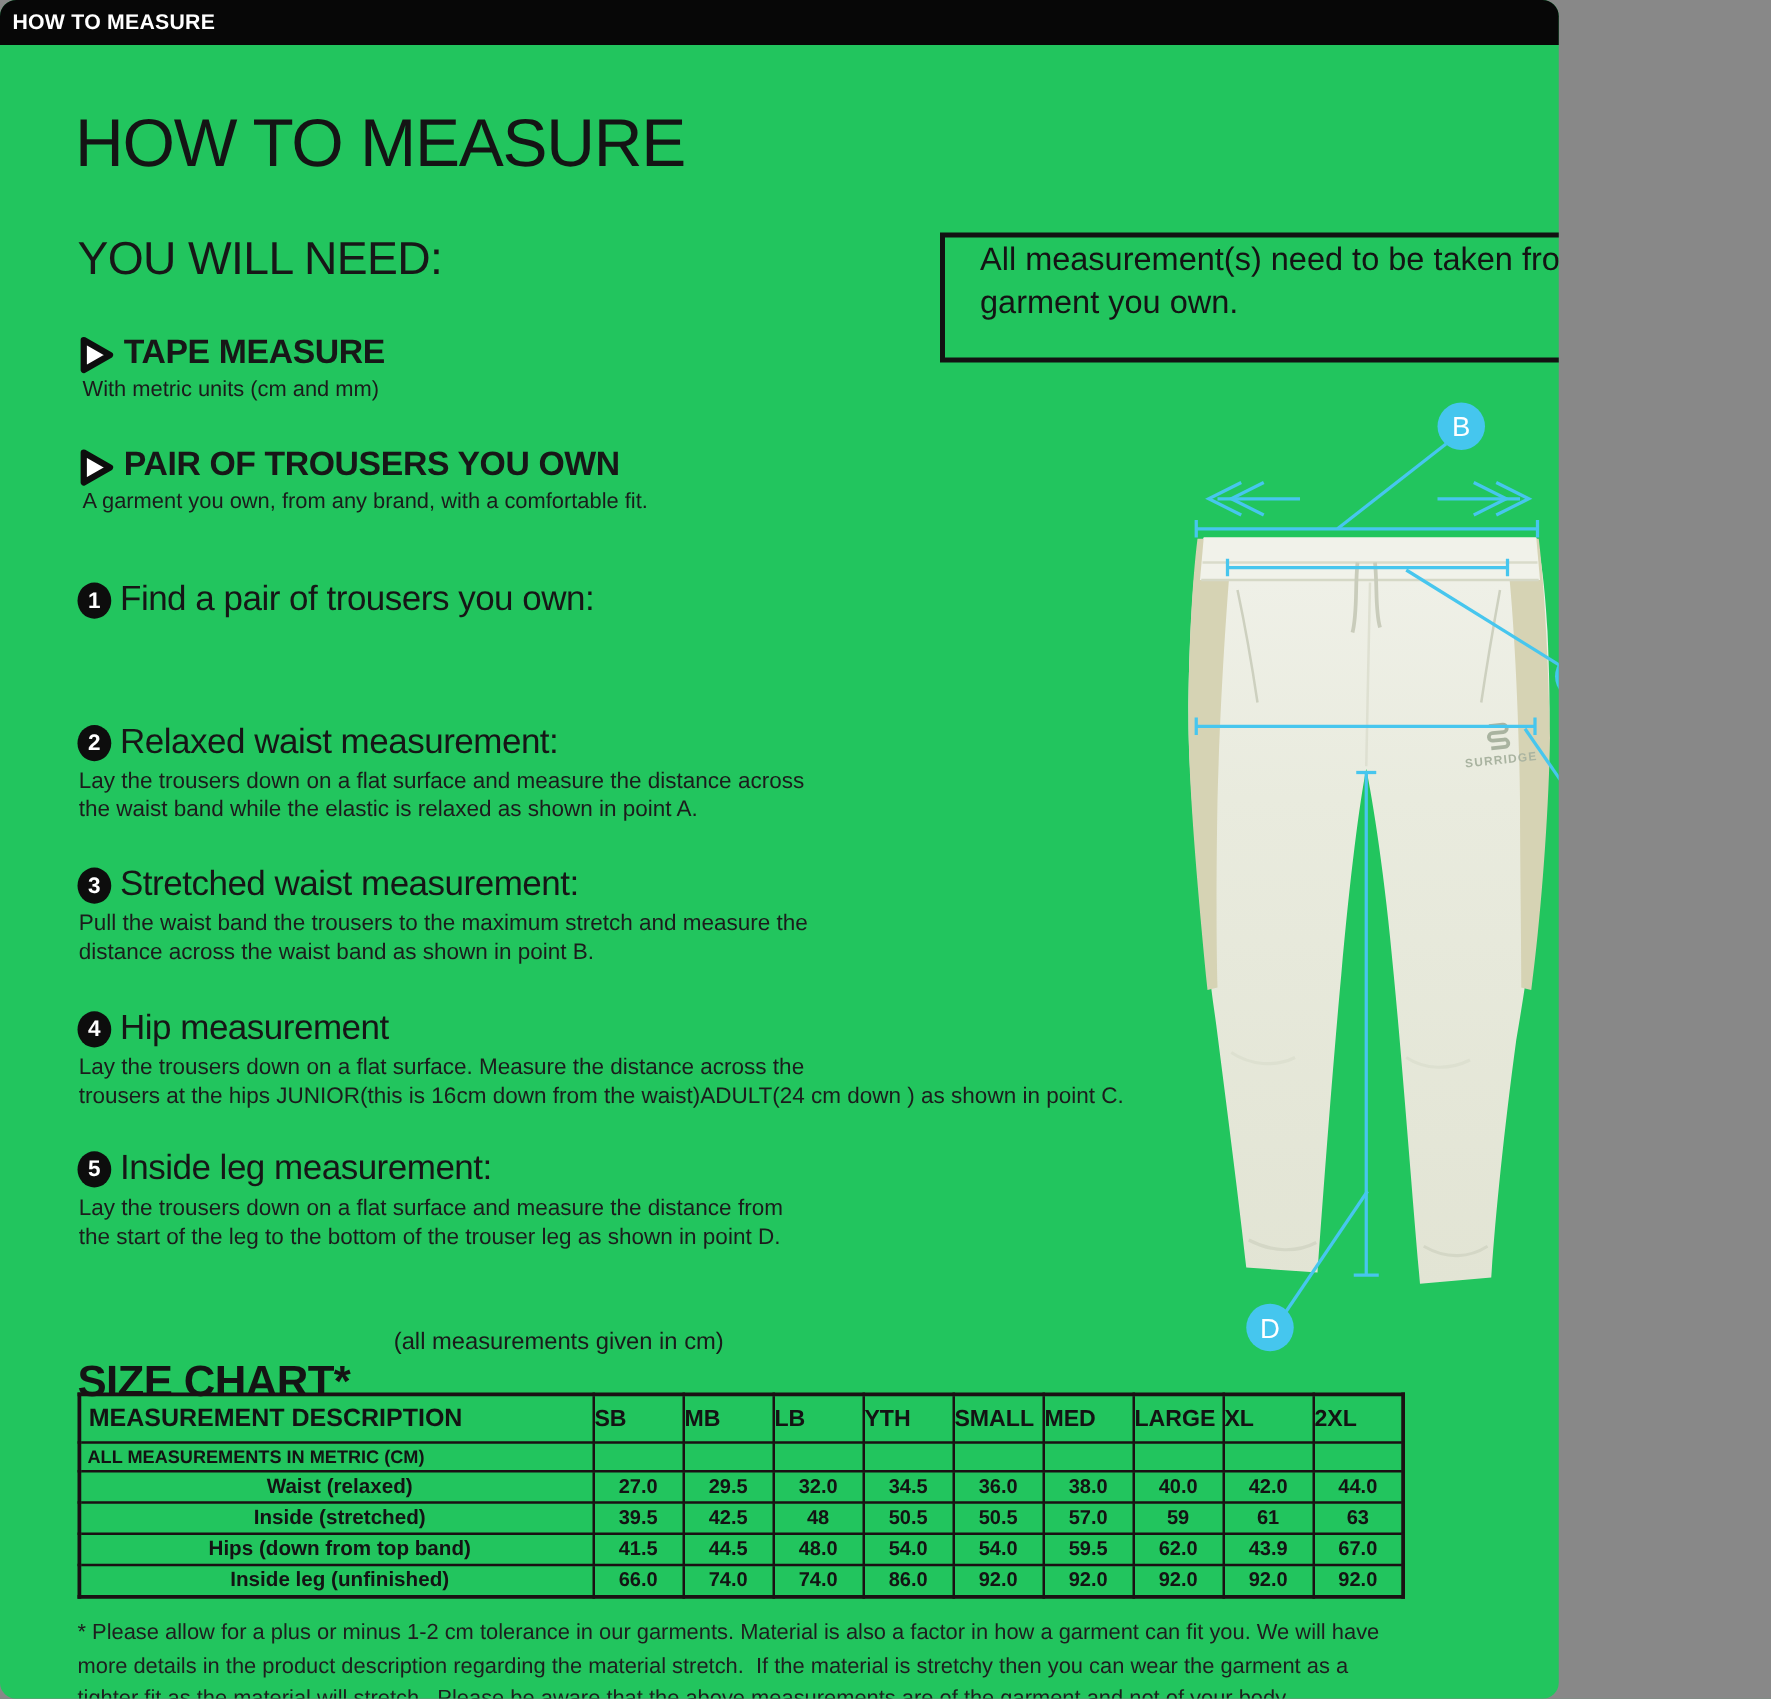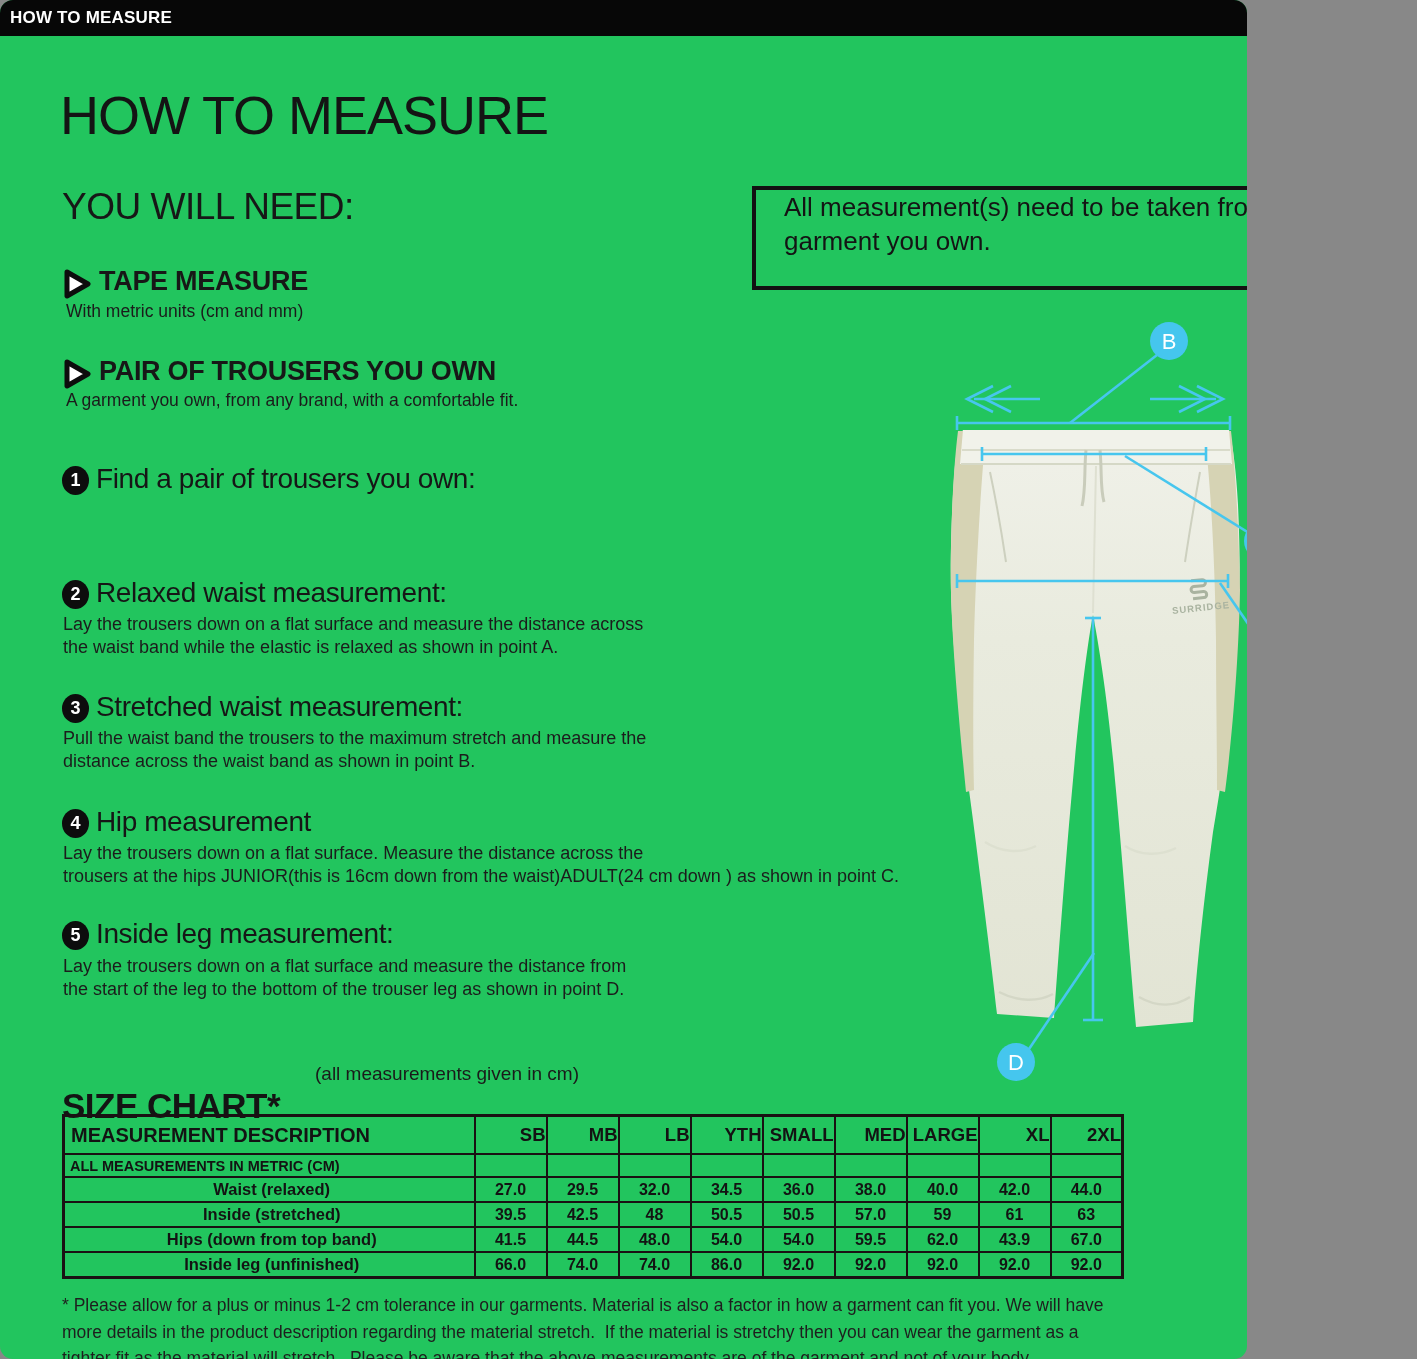--- a/index.html
+++ b/index.html
@@ -31,21 +31,21 @@
             display:flex;align-items:flex-start;padding-left:12px;}
   .note-text{font-size:26px;line-height:34px;color:#141414;white-space:pre;margin-left:16px;}
 
   
   .sc-heading{position:absolute;left:62px;top:1042px;font-size:35px;font-weight:700;letter-spacing:-.5px;color:#141414;margin-top:44px;}
   .sc-sub{position:absolute;left:315px;top:1063px;font-size:19px;color:#1a1a1a;}
 
   table.size-chart{position:absolute;left:62px;top:1114px;border-collapse:collapse;table-layout:fixed;
                    border:3px solid #1a1113;}
   table.size-chart td,table.size-chart th{border:2px solid #1a1113;padding:0;overflow:hidden;}
-  .sc-colhead{font-size:18.5px;font-weight:bold;text-align:right;height:36px;color:#131313;}
+  .sc-colhead{font-size:18.5px;font-weight:bold;text-align:left;height:36px;color:#131313;}
   .sc-deschead{font-size:20px;font-weight:bold;text-align:left;padding-left:6px !important;color:#131313;}
   .sc-unit{font-size:14.5px;font-weight:bold;text-align:left;padding-left:5px !important;height:21px;color:#131313;}
   .sc-label{font-size:16.5px;font-weight:bold;text-align:center;padding-left:5px !important;height:23px;color:#131313;}
   .sc-val{font-size:16px;font-weight:600;text-align:center;height:23px;color:#131313;}
 
   .footnote{position:absolute;left:62px;top:1292px;font-size:17.5px;line-height:26.5px;color:#1e1e1e;white-space:pre;}
 
   .diagram{position:absolute;left:938px;top:318px;}
 </style>
 </head>

